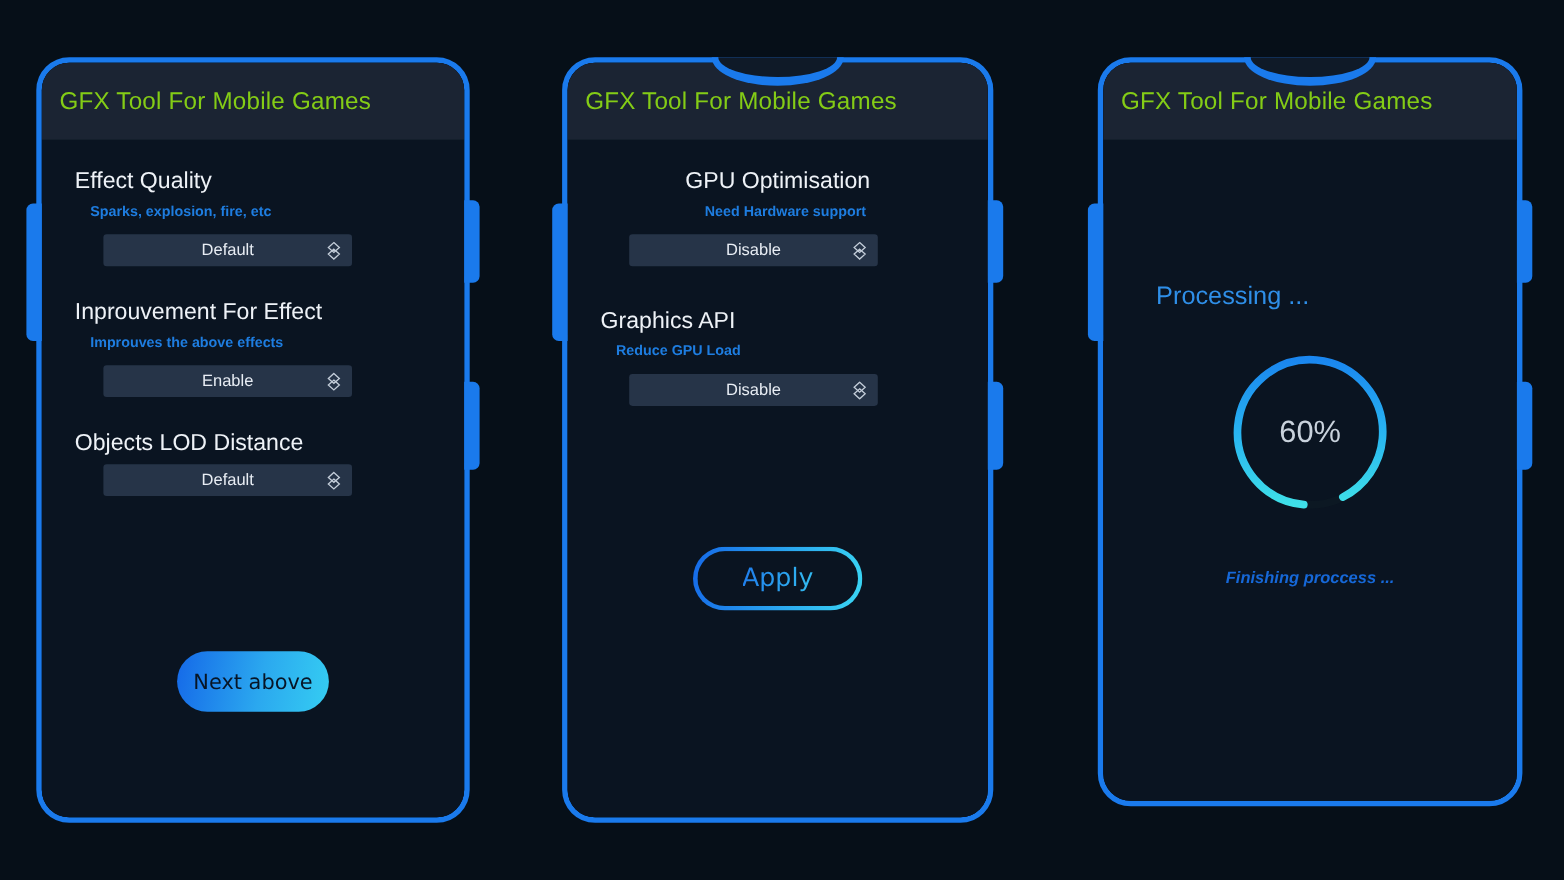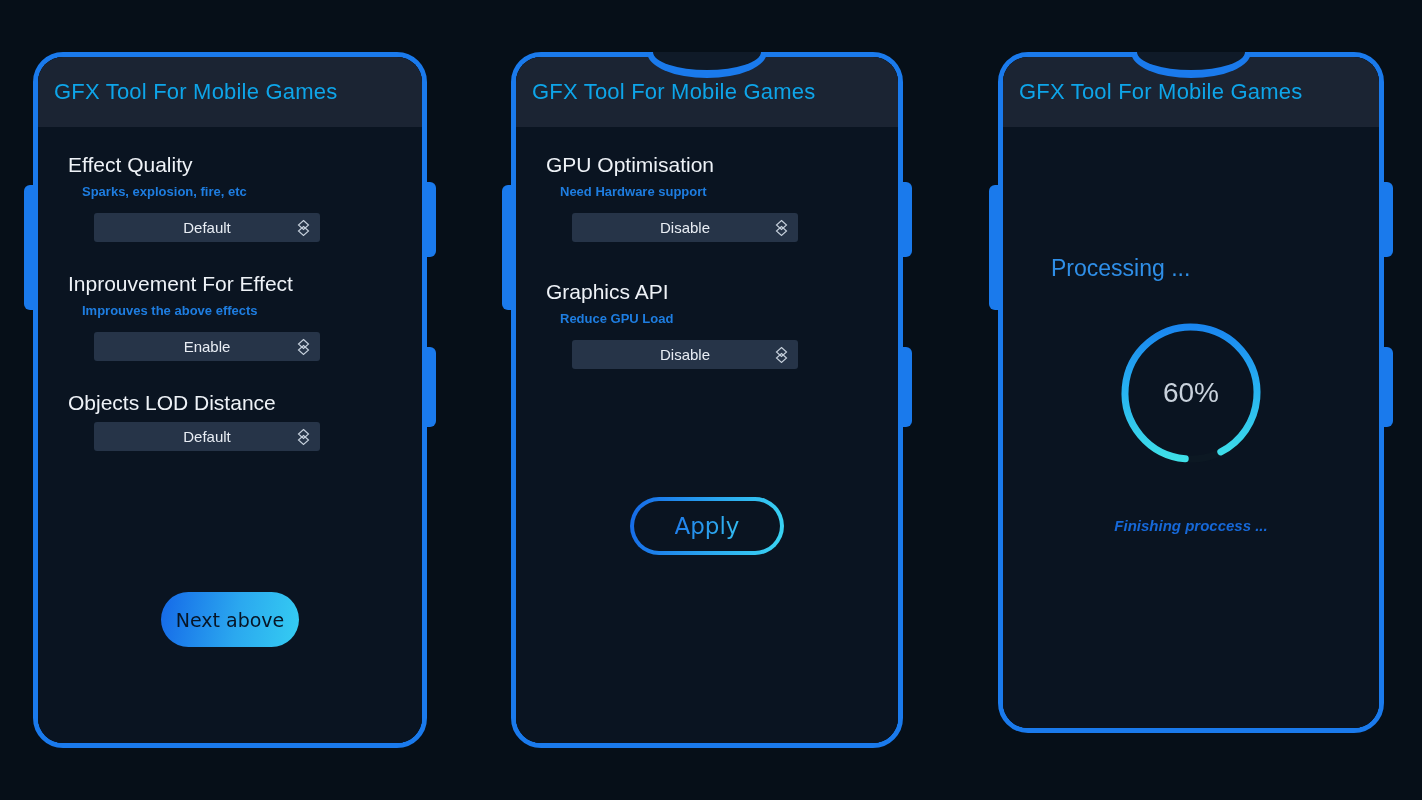--- a/index.html
+++ b/index.html
@@ -85,21 +85,21 @@
     height: 70px;
     flex: 0 0 70px;
     background: #1b2433;
     display: flex;
     align-items: center;
     padding: 0 16px;
     position: relative;
     z-index: 5;
   }
   .app-title {
-    color: #0ea5e9;
+    color: #84cc16;
     font-size: 22px;
     letter-spacing: .2px;
     white-space: nowrap;
   }
 
   
   .screen-body {
     flex: 1 1 auto;
     background: #0a1421;
     position: relative;
@@ -302,21 +302,21 @@
     <div class="side-btn right" style="top:290px; width:14px; height:80px;"></div>
 
     <div class="phone-inner">
 
       <div class="app-header">
         <div class="app-title">GFX Tool For Mobile Games</div>
       </div>
 
       <div class="screen-body">
 
-        <div class="setting" style="margin-bottom:38px;">
+        <div class="setting" style="margin-bottom:38px;text-align:center;">
           <div class="setting-title">GPU Optimisation</div>
           <div class="setting-sub">Need Hardware support</div>
           <div class="select">
             <span class="select-value">Disable</span>
             <span class="select-arrow">
               <svg viewBox="0 0 13 17" width="13" height="17">
                 <path d="M6.5 1 L11.5 5.5 L6.5 10 L1.5 5.5 Z" fill="none" stroke="#c3cdd9" stroke-width="1.2"></path>
                 <path d="M6.5 7 L11.5 11.5 L6.5 16 L1.5 11.5 Z" fill="none" stroke="#c3cdd9" stroke-width="1.2"></path>
               </svg>
             </span>

